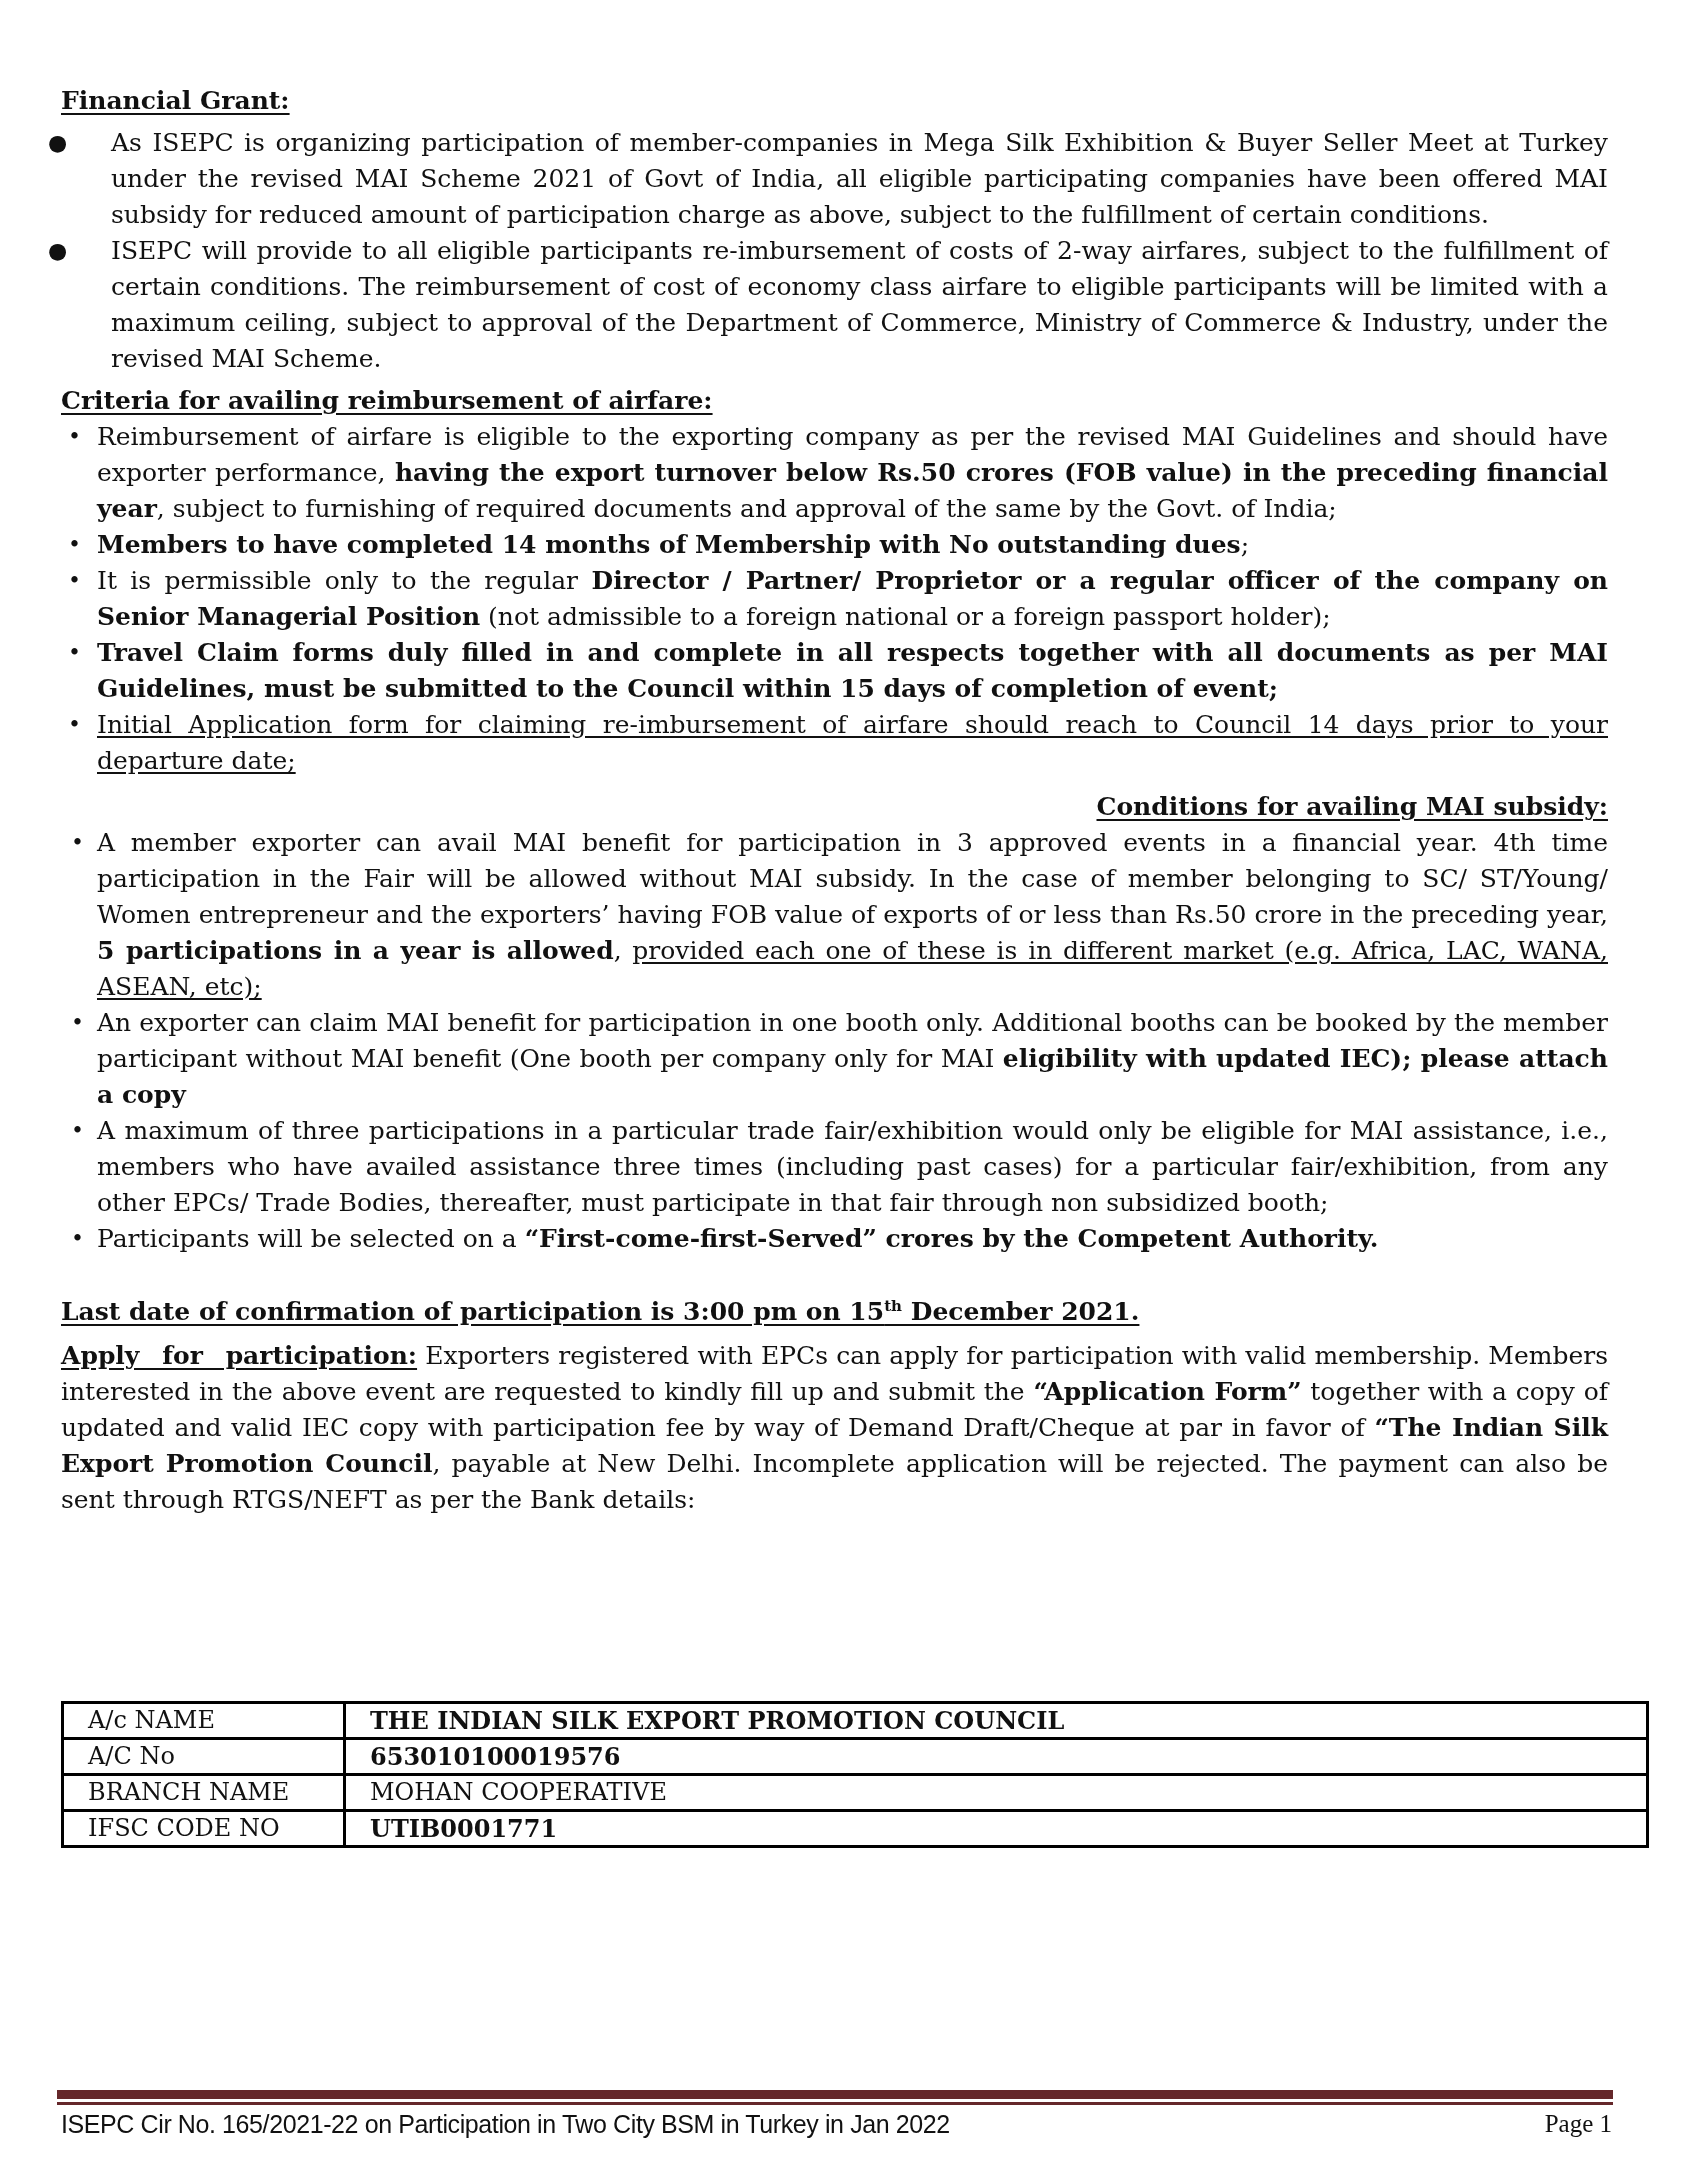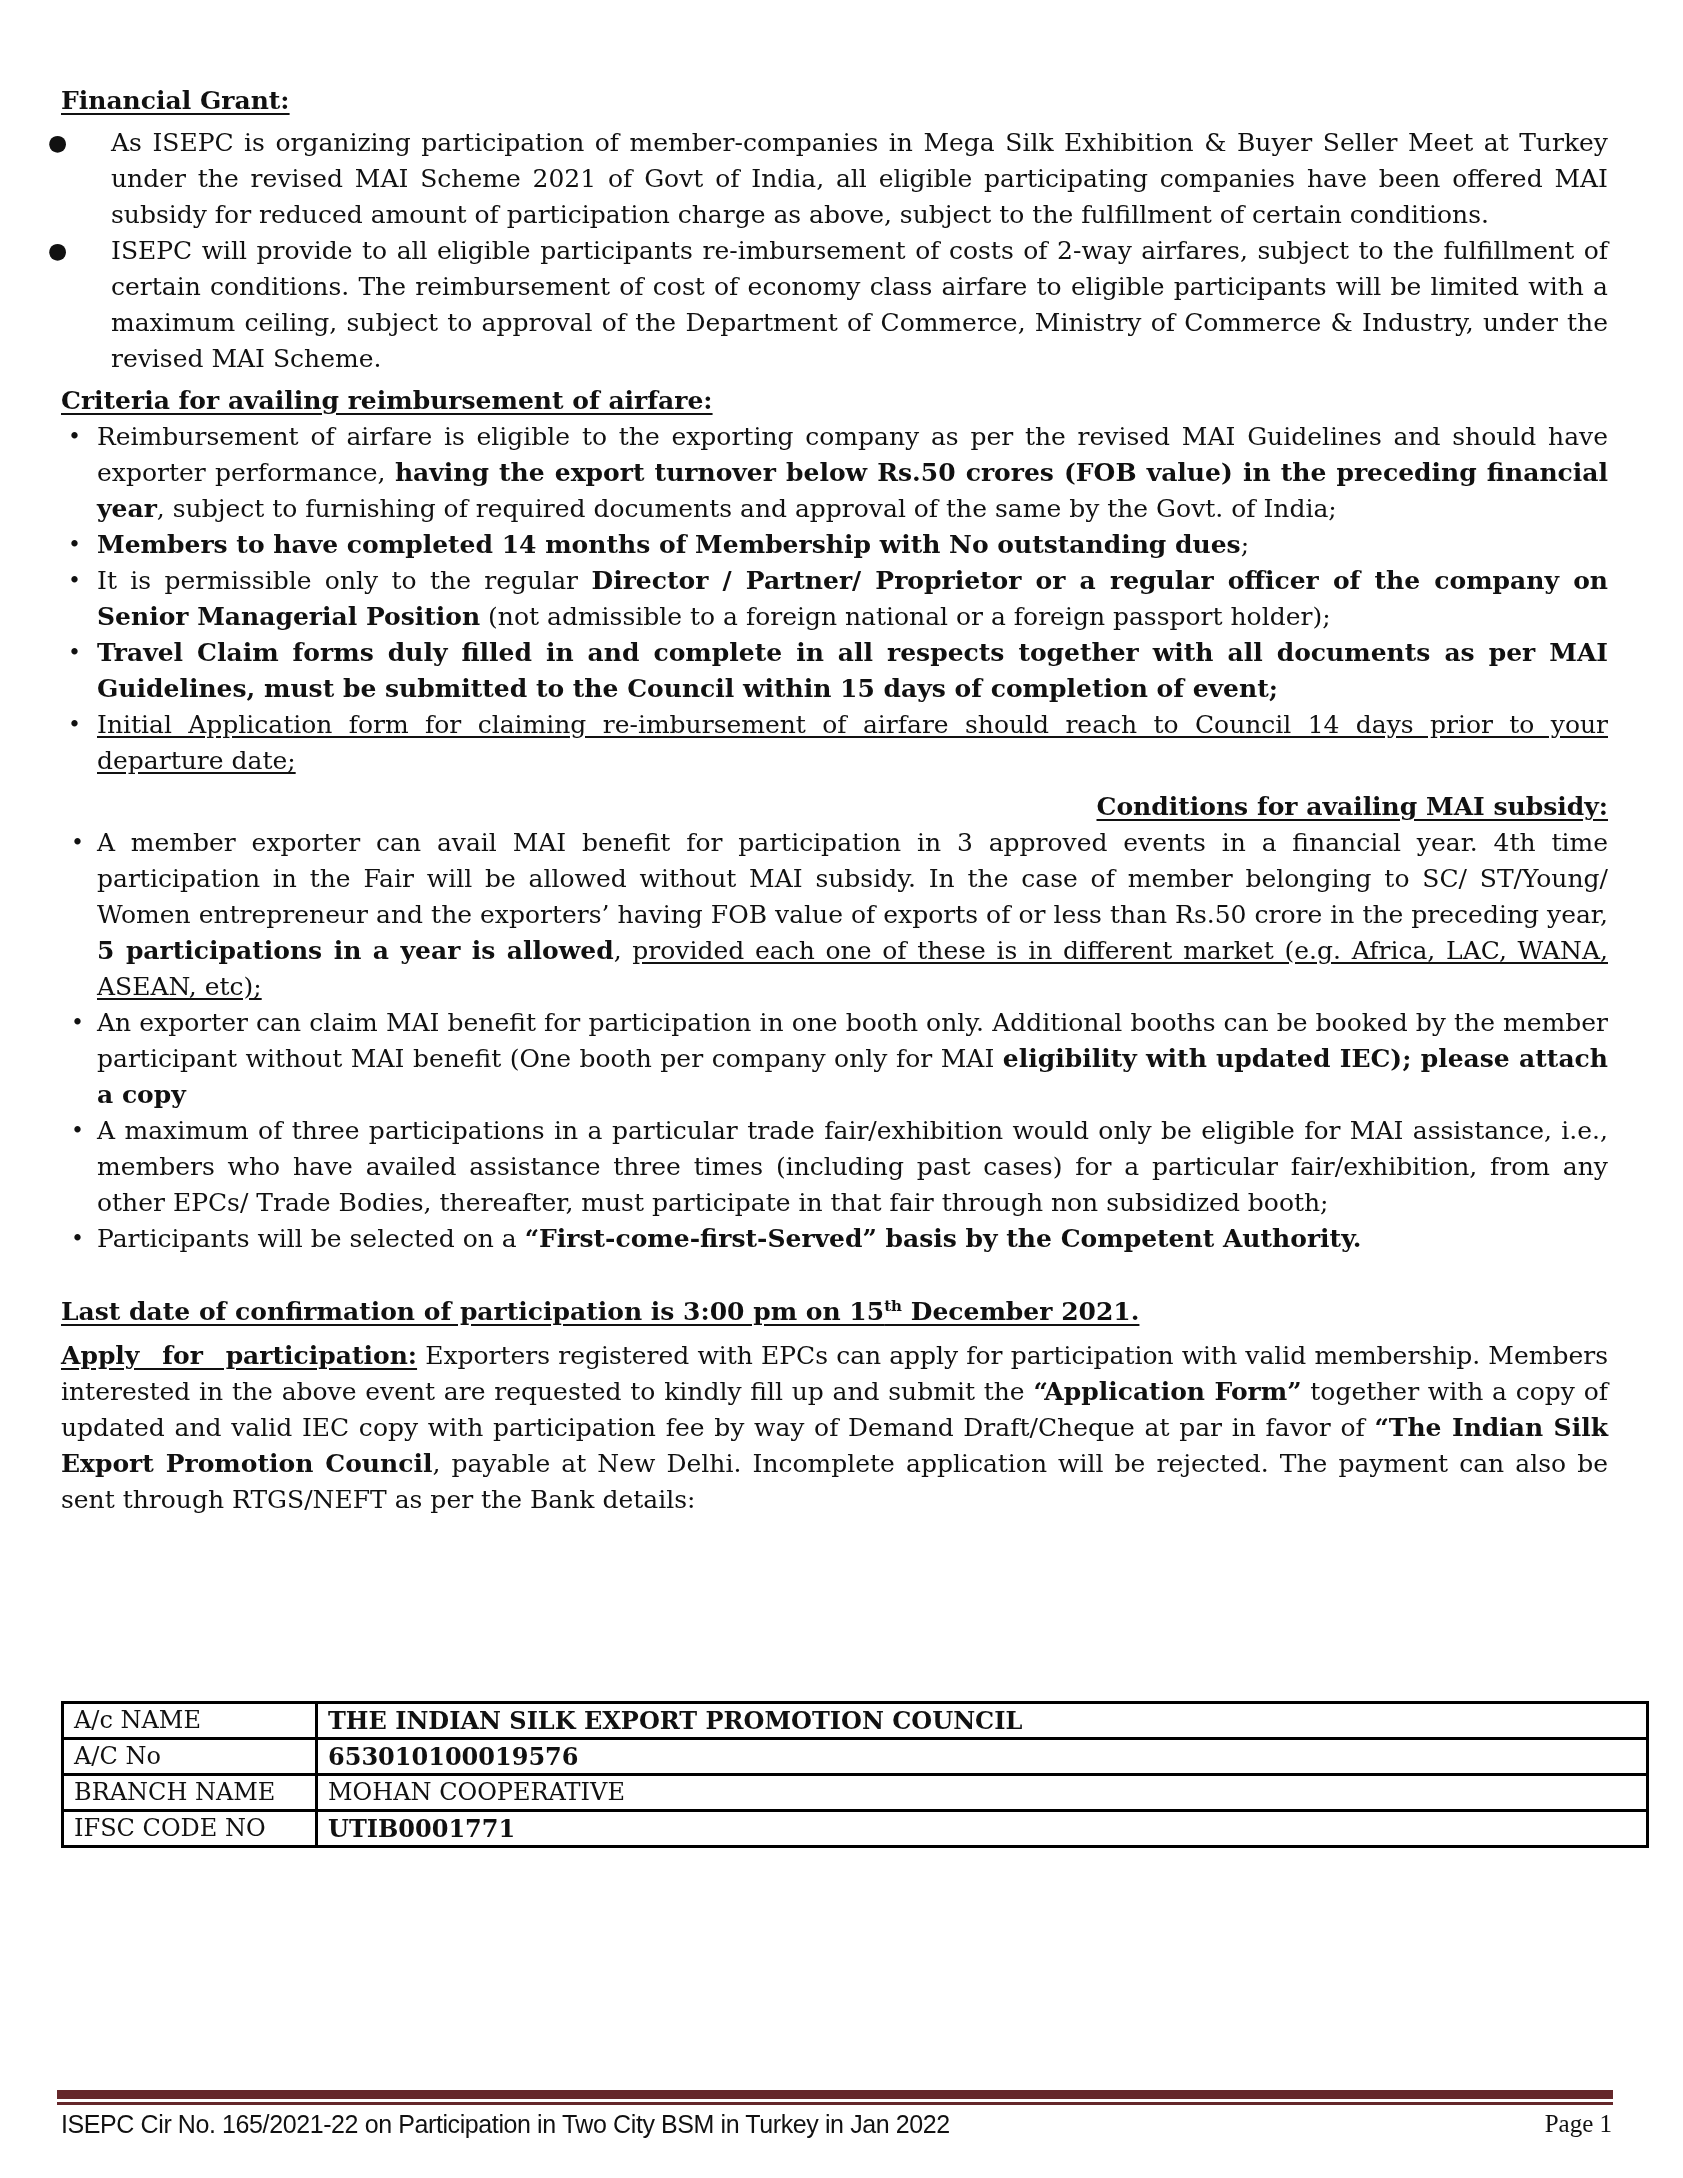--- a/index.html
+++ b/index.html
@@ -15,21 +15,21 @@
   .cr li .dot { left: 7px; }
   .co li .dot { left: 10px; }
   .dot { position: absolute; top: 0; font-size: 22px; }
   b, .b { font-weight: bold; }
   u, .u { text-decoration: underline; text-underline-offset: 3px; }
   p.just { text-align: justify; margin: 0; }
   sup { font-size: 15px; line-height: 0; vertical-align: super; }
   .spaced-h { word-spacing: 14px; }
   table.bank { position: absolute; left: 61px; top: 1701px; width: 1588px; border-collapse: collapse;
                font-size: 24px; line-height: 33px; }
-  table.bank td { border: 3px solid #000; padding: 0 10px; vertical-align: top; }
+  table.bank td { border: 3px solid #000; padding: 0 24px; vertical-align: top; }
   table.bank td.k { width: 231px; }
   .footer-bar1 { position: absolute; left: 57px; top: 2090px; width: 1556px; height: 9px; background: #65272a; }
   .footer-bar2 { position: absolute; left: 57px; top: 2102px; width: 1556px; height: 3px; background: #65272a; }
   .footer-left { position: absolute; left: 61px; top: 2110px; font-family: "Liberation Sans Narrow", "Liberation Sans", sans-serif;
                  font-size: 25px; letter-spacing: -0.4px; }
   .footer-right { position: absolute; right: 71px; top: 2110px; font-family: "Liberation Serif", serif; font-size: 25px; }
 </style>
 </head>
 <body>
 
@@ -51,21 +51,21 @@
     <li><span class="dot">•</span><b>Travel Claim forms duly filled in and complete in all respects together with all documents as per MAI Guidelines, must be submitted to the Council within 15 days of completion of event;</b></li>
     <li><span class="dot">•</span><u>Initial Application form for claiming re-imbursement of airfare should reach to Council 14 days prior to your departure date;</u></li>
   </ul>
 
   
   <div style="margin-top:10px;text-align:right;"><div class="h">Conditions for availing MAI subsidy:</div></div>
   <ul class="co">
     <li><span class="dot">•</span><span>A member exporter can avail MAI benefit for participation in 3 approved events in a financial year. 4th time participation in the Fair will be allowed without MAI subsidy. In the case of member belonging to SC/ ST/Young/  Women entrepreneur and the exporters’ having FOB value of exports of or less than Rs.50 crore in the preceding year, </span><b>5 participations in a year is allowed</b><span>, </span><u>provided each one of these is in different market (e.g. Africa, LAC, WANA, ASEAN, etc);</u></li>
     <li><span class="dot">•</span><span>An exporter can claim MAI benefit for participation in one booth only. Additional booths can be booked by the member participant without MAI benefit (One booth per company only for MAI </span><b>eligibility with updated IEC); please attach a copy</b></li>
     <li><span class="dot">•</span><span>A maximum of three participations in a particular trade fair/exhibition would only be eligible for MAI assistance, i.e., members who have availed assistance three times (including past cases) for a particular fair/exhibition, from any other EPCs/ Trade Bodies, thereafter, must participate in that fair through non subsidized booth;</span></li>
-    <li><span class="dot">•</span><span>Participants will be selected on a </span><b>“First-come-first-Served” basis by the Competent Authority.</b></li>
+    <li><span class="dot">•</span><span>Participants will be selected on a </span><b>“First-come-first-Served” crores by the Competent Authority.</b></li>
   </ul>
 
   
   <div class="h" style="display:block;"><span>Last date of confirmation of participation is 3:00 pm on 15</span><sup>th</sup><span> December 2021.</span></div>
 
   
   <p class="just" style="margin-top:8px;"><span class="h spaced-h">Apply for participation:</span><span> Exporters registered with EPCs can apply for participation with valid membership. Members interested in the above event are requested to kindly fill up and submit the </span><b>“Application Form”</b><span> together with a copy of updated and valid IEC copy with participation fee by way of Demand Draft/Cheque at par in favor of </span><b>“The Indian Silk Export Promotion Council</b><span>, payable at New Delhi. Incomplete application will be rejected. The payment can also be sent through RTGS/NEFT as per the Bank details:</span></p>
 </div>
 
 <table class="bank">

